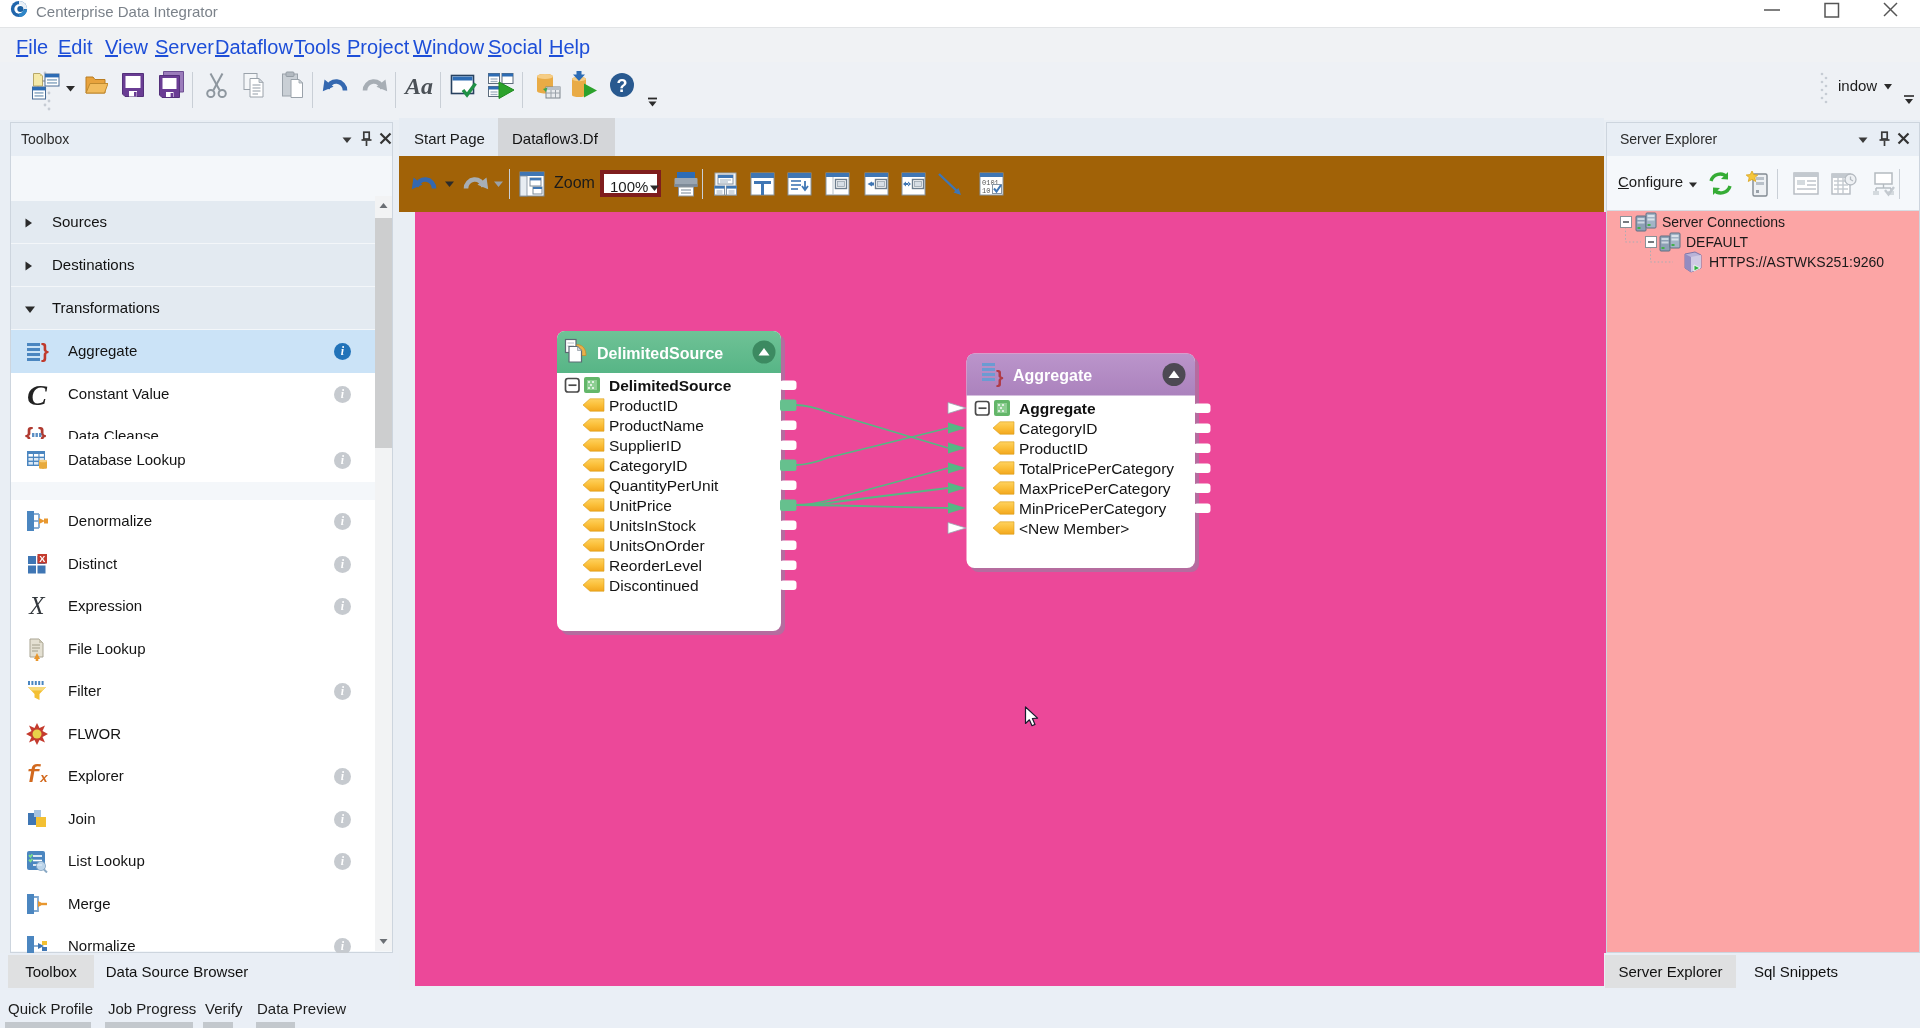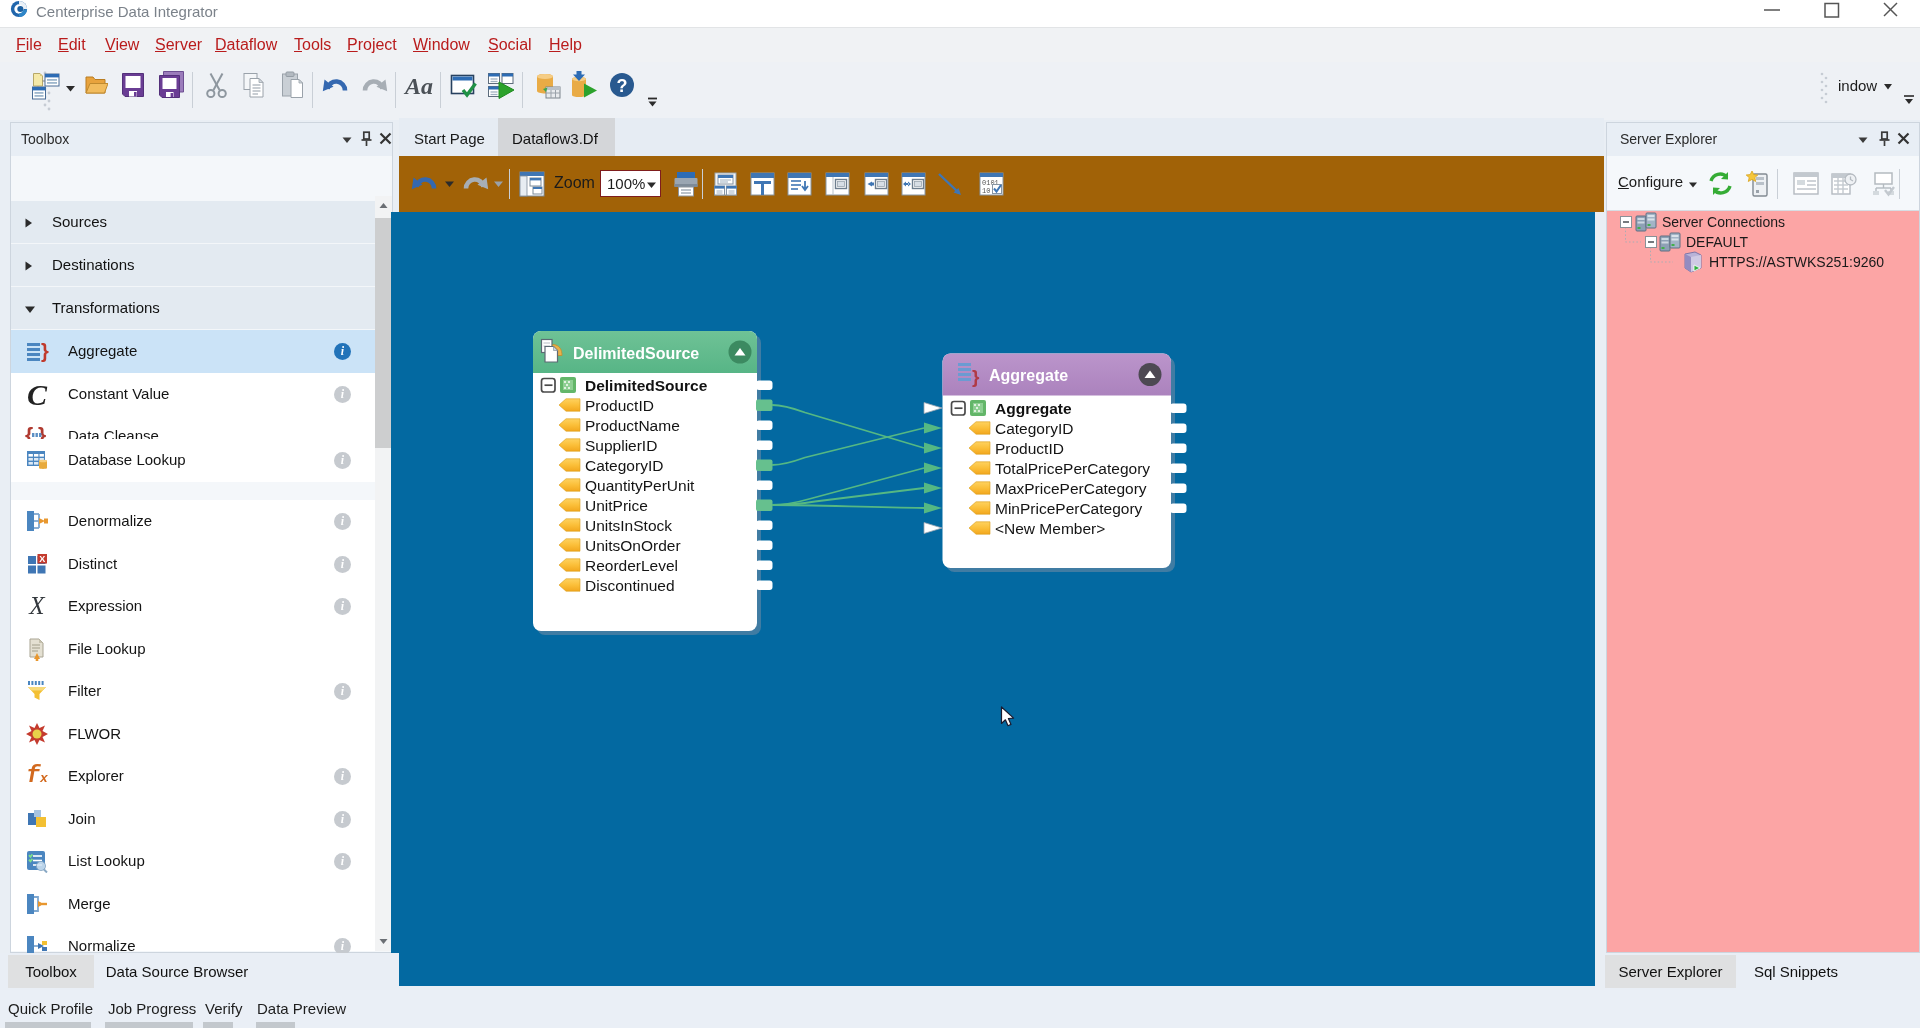--- a/index.html
+++ b/index.html
@@ -5,21 +5,21 @@
 * { margin:0; padding:0; box-sizing:border-box; }
 html,body { width:1920px; height:1028px; font-family:"Liberation Sans",sans-serif; overflow:hidden; background:#e9eef4; }
 .abs { position:absolute; }
 
 
 #titlebar { position:absolute; left:0; top:0; width:1920px; height:27px; background:#ffffff; }
 #titletext { position:absolute; left:36px; top:3px; font-size:15px; color:#7b828a;text-align:right; }
 
 
 #menubar { position:absolute; left:0; top:27px; width:1920px; height:35px; background:#f0f2f4; border-top:1px solid #e2e4e6; }
-.menuitem { position:absolute; top:8px; font-size:16px; color:#b91c1c; }
+.menuitem { position:absolute; top:8px; font-size:20px; color:#1d4ed8; }
 
 
 #maintoolbar { position:absolute; left:0; top:62px; width:1920px; height:58px; background:#eef1f5; }
 .tbsep { position:absolute; top:10px; width:1px; height:36px; background:#c9cfd6; }
 
 
 .panel { position:absolute; background:#f4f7fa; border:1px solid #cdd5de; }
 .panelhdr { position:absolute; left:0; top:0; right:0; height:33px; background:#e8eef5; font-size:14px; color:#2b2b2b; }
 
 
@@ -29,21 +29,21 @@
 .tbsection .arr { position:absolute; left:13px; top:16px; }
 .tbsection .lbl { position:absolute; left:41px; top:12px; }
 .tbitem { position:absolute; left:0; width:364px; height:43px; background:#fff; font-size:15px; color:#141414; }
 .tbitem .lbl { position:absolute; left:57px; top:12px; }
 .tbitem .icon { position:absolute; left:14px; top:9px; width:24px; height:24px; }
 .tbitem .info { position:absolute; left:323px; top:13px; width:17px; height:17px; border-radius:50%; background:#c6cacf; color:#fff; font-size:12px; font-weight:bold; font-family:"Liberation Serif",serif; font-style:italic; text-align:center; line-height:17px; }
 
 
 #tabstrip { position:absolute; left:399px; top:118px; width:1205px; height:38px; background:#e6ecf3; }
 #doctoolbar { position:absolute; left:399px; top:156px; width:1205px; height:56px; background:#a16207; }
-#canvas { position:absolute; left:391px; top:212px; width:1204px; height:774px; background:#0369a1; }
+#canvas { position:absolute; left:415px; top:212px; width:1204px; height:774px; background:#ec4899; }
 
 
 #serverexp { left:1606px; top:122px; width:314px; height:831px; }
 #setoolbar { position:absolute; left:0; top:33px; width:312px; height:55px; background:#f5f8fb; border-bottom:1px solid #d7dde3; }
 #setree { position:absolute; left:0; top:88px; width:312px; height:741px; background:#fca5a5; }
 
 
 #btabs-l { position:absolute; left:0; top:953px; width:399px; height:37px; background:#e9eef5; }
 #btabs-r { position:absolute; left:1604px; top:953px; width:316px; height:37px; background:#e9eef5; }
 .btab { position:absolute; top:2px; height:33px; font-size:15px; color:#111; text-align:center; }
@@ -510,21 +510,21 @@
   <svg class="abs" style="left:120px;top:15px" width="26" height="26" viewBox="0 0 26 26">
     <rect x="1" y="1" width="24" height="24" fill="#fff" stroke="#7d8b99"></rect>
     <rect x="1" y="1" width="24" height="4" fill="#3f76b4"></rect>
     <rect x="1" y="5" width="7" height="20" fill="#e8edf2" stroke="#7d8b99" stroke-width="0.8"></rect>
     <rect x="11" y="7" width="11" height="8" fill="#fff" stroke="#7d8b99"></rect>
       <rect x="11" y="7" width="11" height="2.4" fill="#3f76b4"></rect>
     <rect x="14" y="16" width="9" height="7" fill="#fff" stroke="#7d8b99"></rect>
       <rect x="14" y="16" width="9" height="2" fill="#3f76b4"></rect>
   </svg>
   <div class="abs" style="left:155px;top:18px;font-size:16px;color:#1b1b1b">Zoom</div>
-  <div class="abs" style="left:201px;top:14px;width:61px;height:27px;background:#fff;border:1px solid #7f1d1d">
+  <div class="abs" style="left:201px;top:14px;width:61px;height:27px;background:#fff;border:4px solid #7f1d1d">
     <div class="abs" style="left:6px;top:4px;font-size:15px;color:#1b1b1b">100%</div>
     <svg class="abs" style="left:45px;top:10px" width="11" height="8" viewBox="0 0 11 8">
         <path d="M1 1.5 L10 1.5 L5.5 7 Z" fill="#2b2b2b"></path>
       </svg>
   </div>
   <svg class="abs" style="left:274px;top:15px" width="26" height="26" viewBox="0 0 26 26">
     <rect x="4" y="1" width="18" height="6" fill="#2d6cb4"></rect>
     <rect x="1.5" y="7" width="23" height="9" rx="1" fill="#9aa6b2"></rect>
     <rect x="1.5" y="13" width="23" height="3" fill="#7e8b98"></rect>
     <rect x="5.5" y="16" width="15" height="9" fill="#fff" stroke="#8e959c"></rect>

